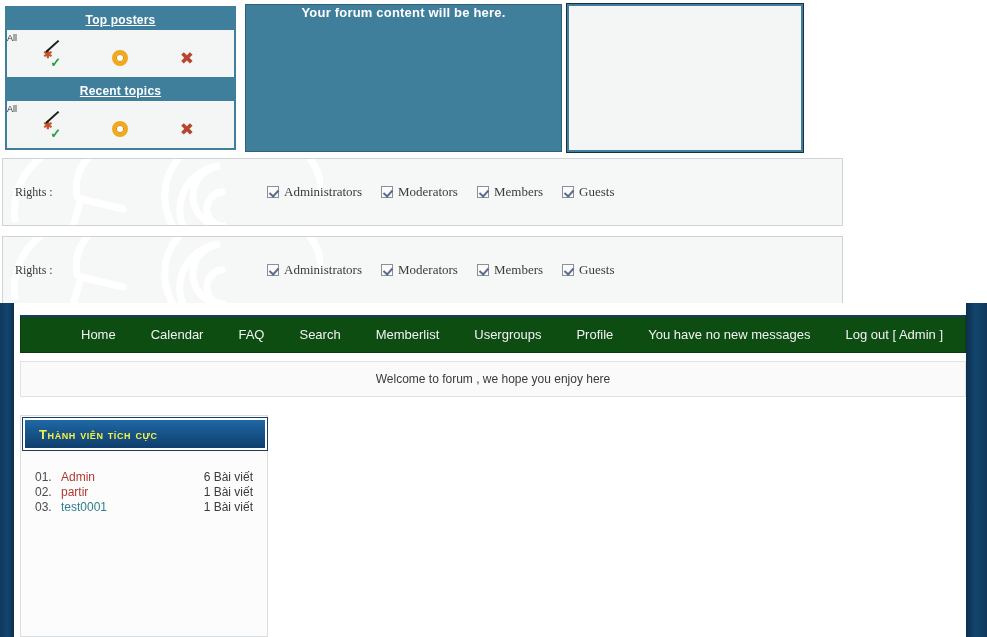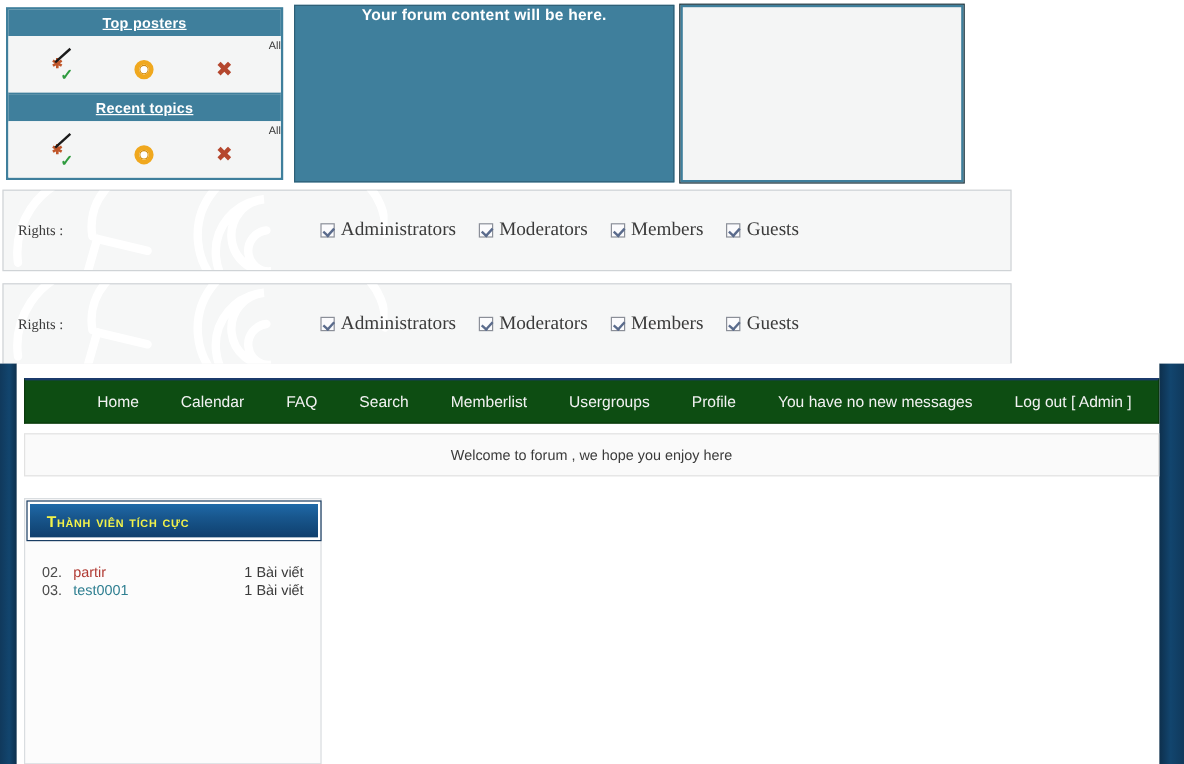--- a/index.html
+++ b/index.html
@@ -36,21 +36,21 @@
     font-weight: bold;
     text-decoration: underline;
     letter-spacing: .2px;
   }
   .widget-body {
     background: #f4f5f5;
     height: 47px;
     position: relative;
   }
   .widget-all {
-    text-align: right;
+    text-align: left;
     font-size: 9px;
     color: #333;
     padding-top: 3px;
     line-height: 10px;
   }
   .widget-icons {
     display: flex;
     align-items: center;
     justify-content: space-around;
     height: 30px;
@@ -134,21 +134,21 @@
     display: inline-block;
   }
   .cbox::after {
     content: "";
     position: absolute; left: 3px; top: 1px;
     width: 4px; height: 7px;
     border: solid #5a6b8c;
     border-width: 0 2px 2px 0;
     transform: rotate(42deg);
   }
-  .cblabel { font-size: 16px; color: #3b3b3b; }
+  .cblabel { font-size: 13px; color: #3b3b3b; }
 
   
   .forum-wrap {
     position: absolute; left: 0; top: 303px;
     width: 987px; height: 334px;
     background: #ffffff;
   }
   .fw-left-band { position: absolute; left: 0; top: 0; width: 14px; height: 334px;
     background: linear-gradient(90deg,#10395c 0%, #12456e 55%, #0d2f4c 100%); }
   .fw-right-band { position: absolute; left: 966px; top: 0; width: 21px; height: 334px;
@@ -374,20 +374,25 @@
       <div class="welcome-bar">
         <span class="wtxt">Welcome to forum , we hope you enjoy here</span>
       </div>
 
       <div class="members-box">
         <div class="members-head">
           <span class="mhtxt">Thành viên tích cực</span>
         </div>
         <div class="members-list">
           <div class="mrow">
+            <span class="mrank">01.</span>
+            <span class="mname c-red">Admin</span>
+            <span class="mposts">6 Bài viết</span>
+          </div>
+          <div class="mrow">
             <span class="mrank">02.</span>
             <span class="mname c-red">partir</span>
             <span class="mposts">1 Bài viết</span>
           </div>
           <div class="mrow">
             <span class="mrank">03.</span>
             <span class="mname c-teal">test0001</span>
             <span class="mposts">1 Bài viết</span>
           </div>
         </div>

